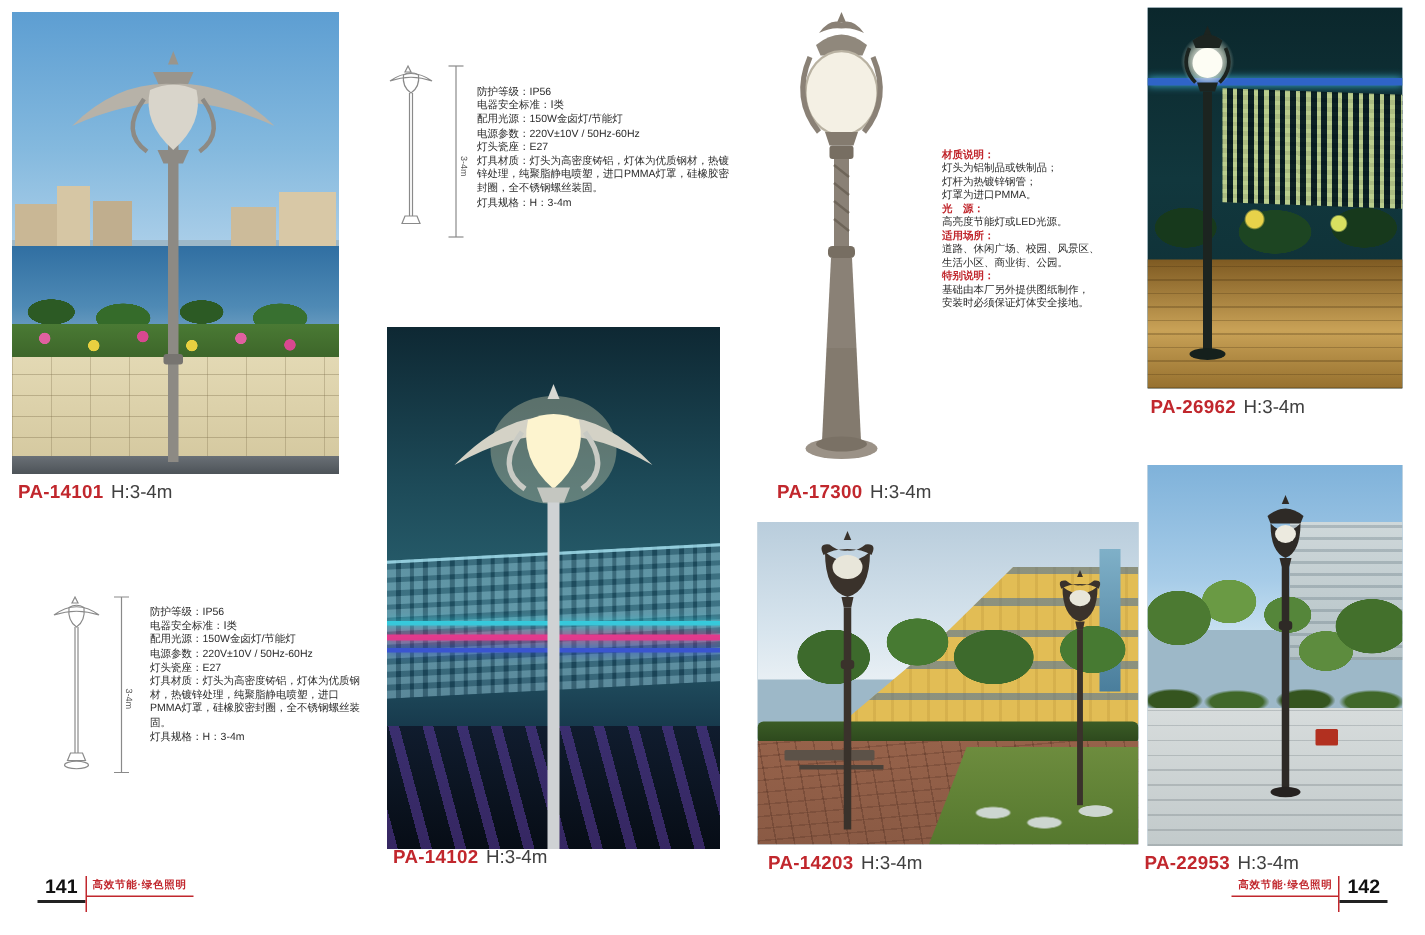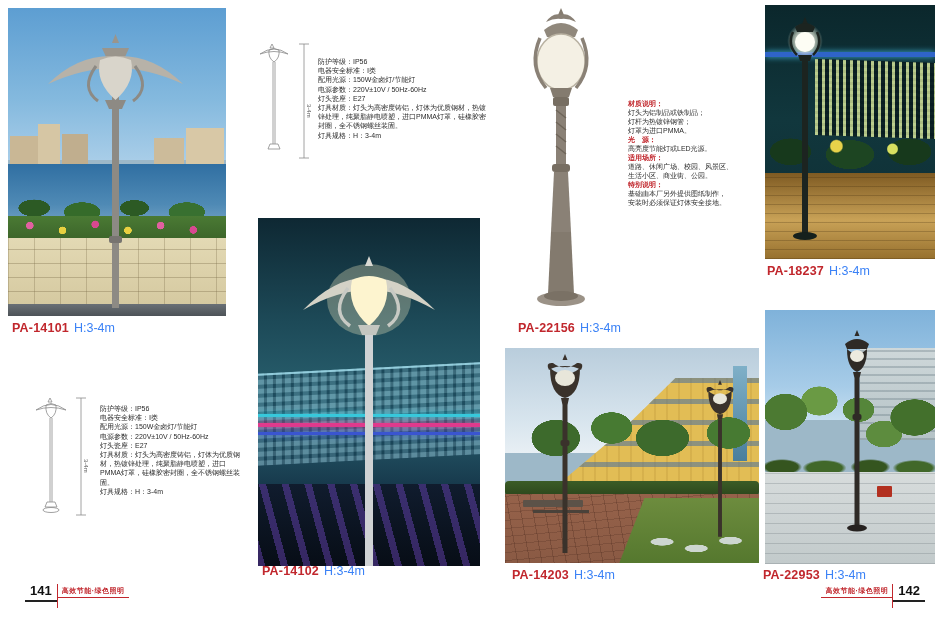--- a/index.html
+++ b/index.html
@@ -4,21 +4,21 @@
 <style>
   * { margin:0; padding:0; box-sizing:border-box; }
   html,body { background:#ffffff; }
   body { width:950px; height:623px; position:relative; overflow:hidden;
          font-family:"Liberation Sans", sans-serif; color:#231f20; }
   .abs { position:absolute; }
 
   
   .plabel { position:absolute; font-size:12.5px; white-space:nowrap; }
   .plabel .code { color:#c1272d; font-weight:bold; letter-spacing:.2px; }
-  .plabel .size { color:#3b82f6; margin-left:5px; }
+  .plabel .size { color:#404040; margin-left:5px; }
 
   
   .spec { position:absolute; font-size:7px; line-height:9.2px; color:#2b2b2b; }
   .spec div { margin:0; }
 
   
   .info { position:absolute; font-size:7px; line-height:9px; color:#2b2b2b; }
   .info .red { color:#c1272d; font-weight:bold; }
 
   
@@ -256,21 +256,21 @@
     <rect x="58" y="102" width="10" height="58" fill="#8a8176"></rect>
     <path d="M58 106 l10 8 M58 118 l10 8 M58 130 l10 8 M58 142 l10 8" stroke="#6e6559" stroke-width="1.5"></path>
     <rect x="54" y="160" width="18" height="8" rx="3" fill="#776e62"></rect>
     <path d="M56 168 h14 l3 60 h-20 z" fill="#8a8176"></path>
     <path d="M53 228 h20 l3 62 h-26 z" fill="#837a6e"></path>
     <ellipse cx="63" cy="295" rx="24" ry="7" fill="#9b9287"></ellipse>
     <ellipse cx="63" cy="292" rx="17" ry="5" fill="#7a7165"></ellipse>
   </svg>
 </div>
 <div class="plabel" style="left:518px; top:321px;">
-  <span class="code">PA-22156</span><span class="size">H:3-4m</span>
+  <span class="code">PA-17300</span><span class="size">H:3-4m</span>
 </div>
 
 <div class="info" style="left:628px; top:99px; width:122px;">
   <div class="red">材质说明：</div>
   <div>灯头为铝制品或铁制品；</div>
   <div>灯杆为热镀锌钢管；</div>
   <div>灯罩为进口PMMA。</div>
   <div class="red">光　源：</div>
   <div>高亮度节能灯或LED光源。</div>
   <div class="red">适用场所：</div>
@@ -292,21 +292,21 @@
     <path d="M40 12 l3 7 h-6 z" fill="#1c2420"></path>
     <path d="M30 22 Q40 14 50 22 l-2 5 h-16 z" fill="#1c2420"></path>
     <circle cx="40" cy="37" r="10" fill="#fdfdf4"></circle>
     <path d="M28 27 Q22 40 32 50 M52 27 Q58 40 48 50" stroke="#1c2420" stroke-width="2.5" fill="none"></path>
     <path d="M33 50 h14 l-2 6 h-10 z" fill="#1c2420"></path>
     <rect x="37" y="56" width="6" height="174" fill="#1c2420"></rect>
     <ellipse cx="40" cy="231" rx="12" ry="4" fill="#15201c"></ellipse>
   </svg>
 </div>
 <div class="plabel" style="left:767px; top:264px;">
-  <span class="code">PA-18237</span><span class="size">H:3-4m</span>
+  <span class="code">PA-26962</span><span class="size">H:3-4m</span>
 </div>
 
 <div class="photo" style="left:505px; top:348px; width:254px; height:215px;">
   <div class="p5-sky"></div>
   <div class="p5-bldg"></div>
   <div class="p5-glass"></div>
   <div class="p5-trees"></div>
   <div class="p5-hedge"></div>
   <div class="p5-pave"></div>
   <div class="p5-grass"></div>

